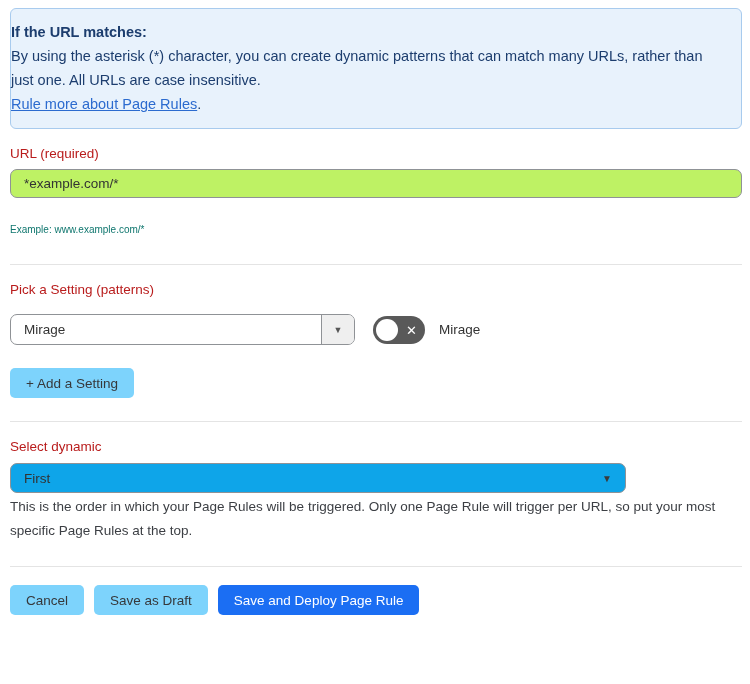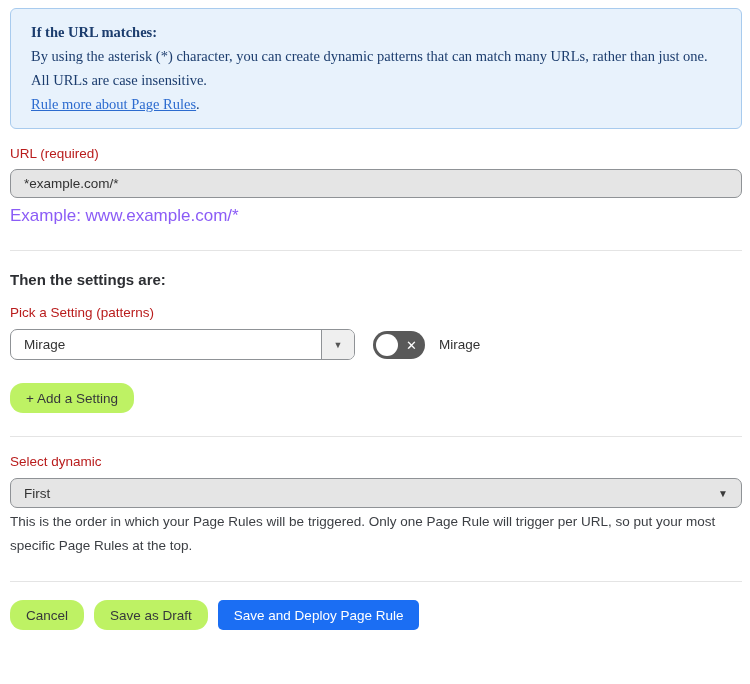--- a/index.html
+++ b/index.html
@@ -18,27 +18,26 @@
     color: #2f3237;
     margin: 4px 0 16px 0;
     letter-spacing: 0.1px;
   }
 
   
   .info-box {
     background: #e8f2fc;
     border: 1px solid #a8cbee;
     border-radius: 6px;
-    padding: 11px 16px 12px 20px;
+    padding: 11px 16px 12px 0;
     color: #1c3d6e;
     font-size: 14.5px;
     line-height: 24px;
     margin-bottom: 17px;
     width: 732px;
-    font-family: Liberation Serif, serif;
   }
   .info-heading { font-weight: bold; }
   .info-link {
     color: #2c6bcf;
     text-decoration: underline;
     cursor: pointer;
   }
   .info-link-suffix { color: #1c3d6e; }
 
   .field-label {
@@ -49,28 +48,28 @@
 
   .text-input {
     width: 732px;
     height: 29px;
     border: 1px solid #8f9296;
     border-radius: 7px;
     font-family: "Liberation Sans", sans-serif;
     font-size: 13.5px;
     color: #333;
     padding: 0 13px;
-    background: #e5e5e5;
+    background: #bef264;
     outline: none;
   }
 
   .helper-text {
-    font-size: 17px;
-    color: #8b5cf6;
-    margin-top: 7px;
+    font-size: 10px;
+    color: #0f766e;
+    margin-top: 21px;
     line-height: 22px;
   }
 
   .divider {
     border: none;
     border-top: 1px solid #e4e4e4;
     margin: 23px 0 0 0;
     width: 732px;
   }
 
@@ -79,21 +78,21 @@
     font-weight: bold;
     color: #2d2f33;
     margin: 20px 0 0 0;
   }
 
   
   .setting-row { margin-top: 17px; }
   .setting-controls {
     display: flex;
     align-items: center;
-    margin-top: 9px;
+    margin-top: 17px;
   }
   .dropdown {
     width: 345px;
     height: 31px;
     border: 1px solid #8f9296;
     border-radius: 7px;
     background: #fff;
     display: flex;
     align-items: stretch;
     overflow: hidden;
@@ -160,37 +159,36 @@
     justify-content: center;
     height: 30px;
     border: none;
     border-radius: 5px;
     font-family: "Liberation Sans", sans-serif;
     font-size: 13.5px;
     cursor: pointer;
     padding: 0 16px;
   }
   .btn-gray {
-    background: #bef264;
+    background: #7dd3fc;
     color: #36383b;
-    border-radius: 13px;
   }
   .btn-blue {
     background: #1b6ef3;
     color: #ffffff;
   }
   .add-setting-btn { margin-top: 23px; }
 
   
   .select-box {
-    width: 732px;
+    width: 616px;
     height: 30px;
     border: 1px solid #8f9296;
     border-radius: 7px;
-    background: #e5e5e5;
+    background: #0ea5e9;
     display: flex;
     align-items: center;
     justify-content: space-between;
     padding: 0 13px;
     font-size: 13.5px;
     color: #333;
     cursor: pointer;
     margin-top: 9px;
   }
   .select-caret { font-size: 10px; color: #3a3a3a; }
@@ -223,21 +221,20 @@
       <a class="info-link">Rule more about Page Rules</a><span class="info-link-suffix">.</span>
     </div>
   </div>
 
   <div class="field-label">URL (required)</div>
   <input class="text-input" type="text" value="*example.com/*" style="">
   <div class="helper-text">Example: www.example.com/*</div>
 
   <hr class="divider">
 
-  <div class="section-heading">Then the settings are:</div>
 
   <div class="setting-row">
     <div class="field-label">Pick a Setting (patterns)</div>
     <div class="setting-controls">
       <div class="dropdown">
         <div class="dropdown-value">Mirage</div>
         <div class="dropdown-arrow-btn">
           <span>▼</span>
         </div>
       </div>

